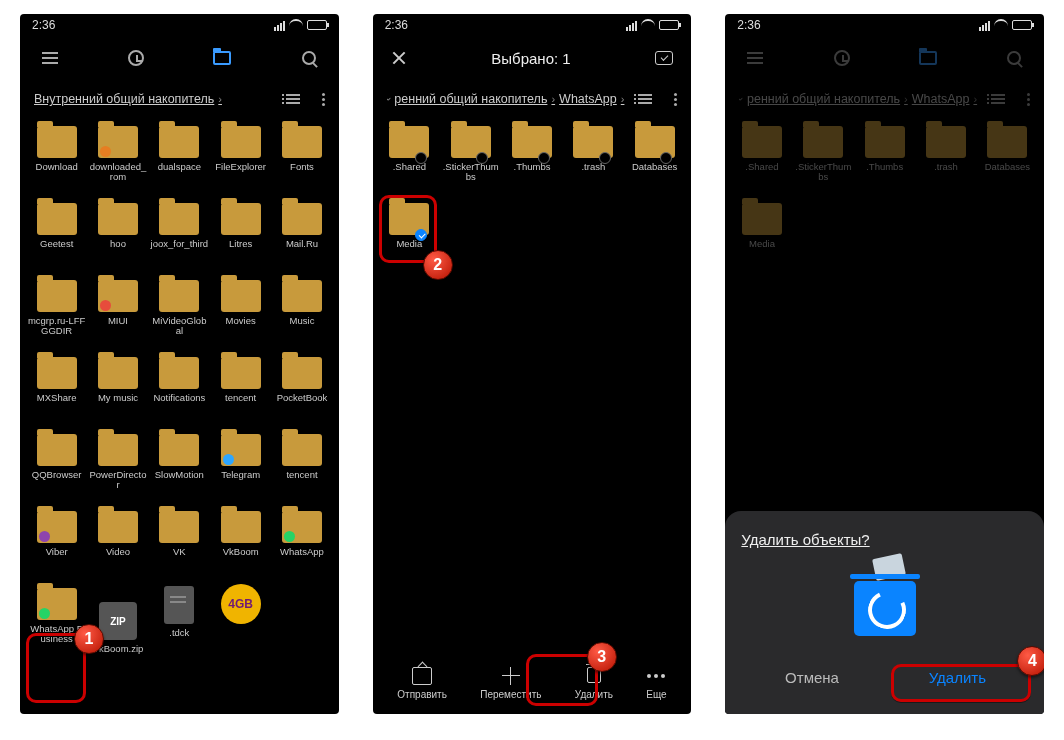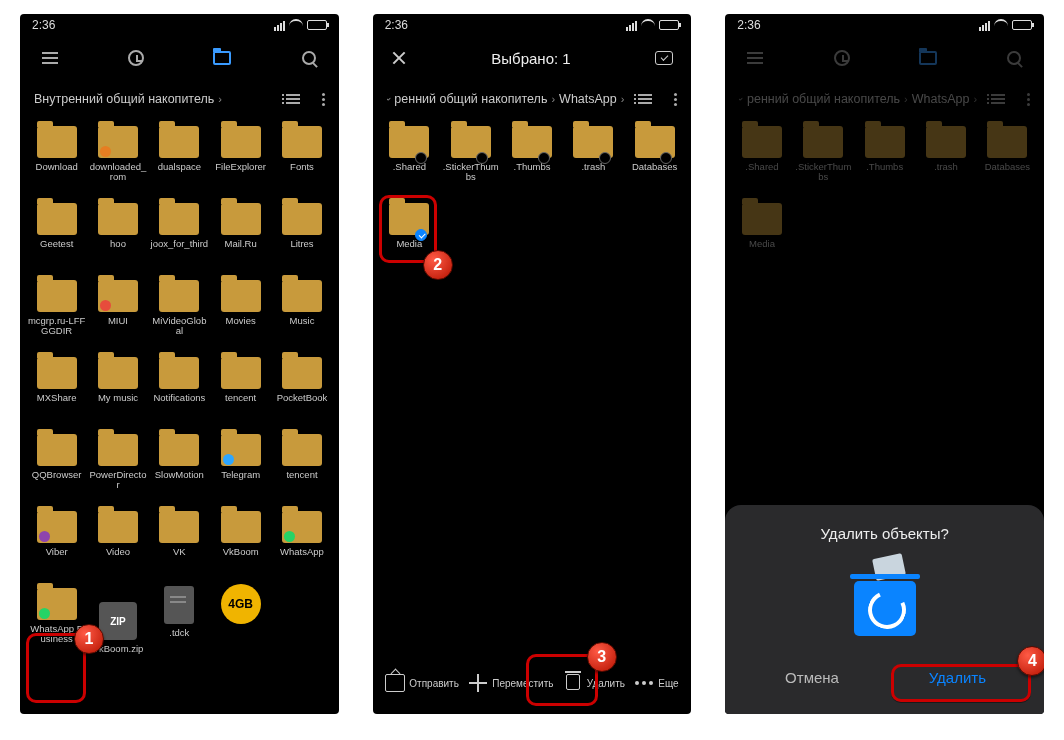--- a/index.html
+++ b/index.html
@@ -60,59 +60,59 @@
   .ico-search::after{content:"";position:absolute; width:6px;height:2px;background:#aaa; bottom:-3px;right:-4px; transform:rotate(45deg);}
   
   .topnav2 { height:44px; display:flex; align-items:center; justify-content:space-between; padding:0 18px; color:#eee; font-size:15px;}
   .ico-x{ width:16px;height:16px; position:relative;}
   .ico-x::before,.ico-x::after{content:"";position:absolute; top:7px;left:0; width:16px;height:2px;background:#ccc;}
   .ico-x::before{ transform:rotate(45deg);}
   .ico-x::after{ transform:rotate(-45deg);}
   .ico-check{ width:18px;height:14px; border:1.5px solid #ccc; border-radius:3px; position:relative;}
   .ico-check::after{content:"";position:absolute; width:6px;height:3px;border-left:1.5px solid #ccc;border-bottom:1.5px solid #ccc; transform:rotate(-45deg); top:3px;left:5px;}
   
-  .breadcrumb{ height:38px; display:flex; align-items:center; padding:0 14px; font-size:12.5px; color:#ccc; gap:6px;}
+  .breadcrumb{ height:38px; display:flex; align-items:center; padding:0 14px; font-size:12.5px; color:#ccc; gap:6px;text-decoration:underline;}
   .bc-left{ flex:1; display:flex; align-items:center; gap:4px; overflow:hidden; white-space:nowrap;}
   .chev{ color:#888; font-size:11px;}
   .ico-list{ display:flex; flex-direction:column; gap:2px;}
   .ico-list span{ width:14px;height:2px; background:#aaa; position:relative;}
   .ico-list span::before{ content:""; position:absolute; left:-4px; top:0; width:2px;height:2px;background:#aaa;}
   .ico-more{ display:flex; flex-direction:column; gap:2px;}
   .ico-more span{ width:3px;height:3px;border-radius:50%; background:#aaa;}
   
   .grid{ flex:1; display:grid; grid-template-columns: repeat(5,1fr); grid-auto-rows:75px; gap:2px 0; padding:4px 6px 8px 6px; align-content:start; position:relative;}
   .fold{ display:flex; flex-direction:column; align-items:center; justify-content:flex-start; position:relative;}
   .fbox{ width:40px;height:32px; background:#c89a3c; border-radius:3px; position:relative; margin-top:4px;}
   .fbox::before{ content:"";position:absolute; top:-5px; left:0; width:16px;height:6px; background:#c89a3c; border-radius:2px 2px 0 0;}
   .fname{ font-size:9.5px; color:#ccc; margin-top:4px; text-align:center; line-height:1.1; max-width:58px; word-break:break-all;}
   .badge{ position:absolute; top:24px; left:50%; margin-left:-18px; width:11px;height:11px; border-radius:50%;}
   .bg-green{ background:#25d366;} .bg-orange{background:#e67e22;} .bg-red{background:#e74c3c;} .bg-purple{background:#8e44ad;} .bg-blue{background:#2ea6ff;}
   .zip{ width:38px;height:38px; background:#555; border-radius:4px; color:#fff; display:flex;align-items:center;justify-content:center;font-size:10px;font-weight:bold; margin-top:18px;}
   .doc{ width:30px;height:38px; background:#555; border-radius:3px; margin-top:2px; position:relative;}
   .doc::after{content:"";position:absolute; top:10px;left:6px;width:16px;height:2px;background:#888;box-shadow:0 5px 0 #888;}
-  .disk{ width:40px;height:40px;border-radius:50%; background:#f0b400; color:#000000; display:flex; align-items:center;justify-content:center;font-size:12px;font-weight:bold; margin-top:0;}
+  .disk{ width:40px;height:40px;border-radius:50%; background:#f0b400; color:#701a75; display:flex; align-items:center;justify-content:center;font-size:12px;font-weight:bold; margin-top:0;}
   .sel-dot{ position:absolute; width:12px;height:12px; border:1px solid #666; border-radius:50%; top:30px; right:13px; background:#000;}
   .sel-dot.on{ background:#0a84ff; border-color:#0a84ff;}
   .sel-dot.on::after{content:"";position:absolute; width:5px;height:2.5px; border-left:1.5px solid #fff;border-bottom:1.5px solid #fff; transform:rotate(-45deg); top:2.5px;left:2.5px;}
   
   .actions{ height:62px; border-top:0; display:flex; justify-content:space-around; align-items:center; padding:0 8px; color:#ccc; font-size:10px;}
-  .actions .act{ display:flex; flex-direction:row; align-items:center; gap:4px;}
+  .actions .act{ display:flex; flex-direction:column; align-items:center; gap:4px;}
   .ai{ width:20px;height:18px; position:relative;}
   .ai-send{ border:1.5px solid #ccc; border-radius:2px;}
   .ai-send::after{content:"";position:absolute; top:-5px;left:6px; width:6px;height:6px;border-left:1.5px solid #ccc;border-top:1.5px solid #ccc; transform:rotate(45deg);}
   .ai-move::before,.ai-move::after{content:"";position:absolute; background:#ccc;}
   .ai-move::before{ width:18px;height:1.5px; top:8px;left:1px;}
   .ai-move::after{ width:1.5px;height:18px; top:0;left:9px;}
   .ai-del{ border:1.5px solid #ccc; border-radius:2px; width:14px;height:16px; margin:0 auto;}
   .ai-del::before{content:"";position:absolute; top:-3px;left:2px;width:16px;height:1.5px;background:#ccc;}
   .ai-more{ display:flex; gap:3px; align-items:center; justify-content:center;}
   .ai-more span{ width:4px;height:4px;border-radius:50%;background:#ccc;}
   
   .dialog{ position:absolute; left:0;right:0;bottom:0; background:#2a2a2c; border-radius:16px 16px 0 0; padding:20px 16px 14px; color:#eee; }
-  .dialog .title{ text-align:center; font-size:15px; margin-bottom:14px;}
+  .dialog .title{ font-size:15px; margin-bottom:8px;text-decoration:underline;}
   .trash{ width:70px;height:80px; margin:5px auto 18px; position:relative;}
   .bin{ width:62px;height:55px;background:#0a84ff;border-radius:5px; position:absolute; bottom:0; left:4px;}
   .bin::after{content:"";position:absolute; width:30px;height:30px; border:4px solid #fff;border-radius:50%; border-top-color:transparent; top:10px;left:14px; transform:rotate(20deg);}
   .lid{ width:70px;height:5px;background:#0a84ff; position:absolute; top:18px; border-radius:2px;}
   .pap{ width:30px;height:22px;background:#c9d5de; position:absolute; top:0; left:24px; border-radius:2px; transform:rotate(-12deg);}
   .buttons{ display:flex; gap:4px;}
   .btn{ flex:1; height:46px; display:flex;align-items:center;justify-content:center; font-size:15px;}
   .btn.cancel{ color:#bbb;}
   .btn.confirm{ color:#0a84ff;}
   
@@ -203,25 +203,25 @@
         <div class="fold">
           <div class="fbox"></div>
           <div class="fname">hoo</div>
         </div>
         <div class="fold">
           <div class="fbox"></div>
           <div class="fname">joox_for_third</div>
         </div>
         <div class="fold">
           <div class="fbox"></div>
+          <div class="fname">Litres</div>
+        </div>
+        <div class="fold">
+          <div class="fbox"></div>
           <div class="fname">Mail.Ru</div>
-        </div>
-        <div class="fold">
-          <div class="fbox"></div>
-          <div class="fname">Litres</div>
         </div>
         <div class="fold">
           <div class="fbox"></div>
           <div class="fname">mcgrp.ru-LFFGGDIR</div>
         </div>
         <div class="fold">
           <div class="fbox"></div>
           <div class="badge bg-red"></div>
           <div class="fname">MIUI</div>
         </div>

